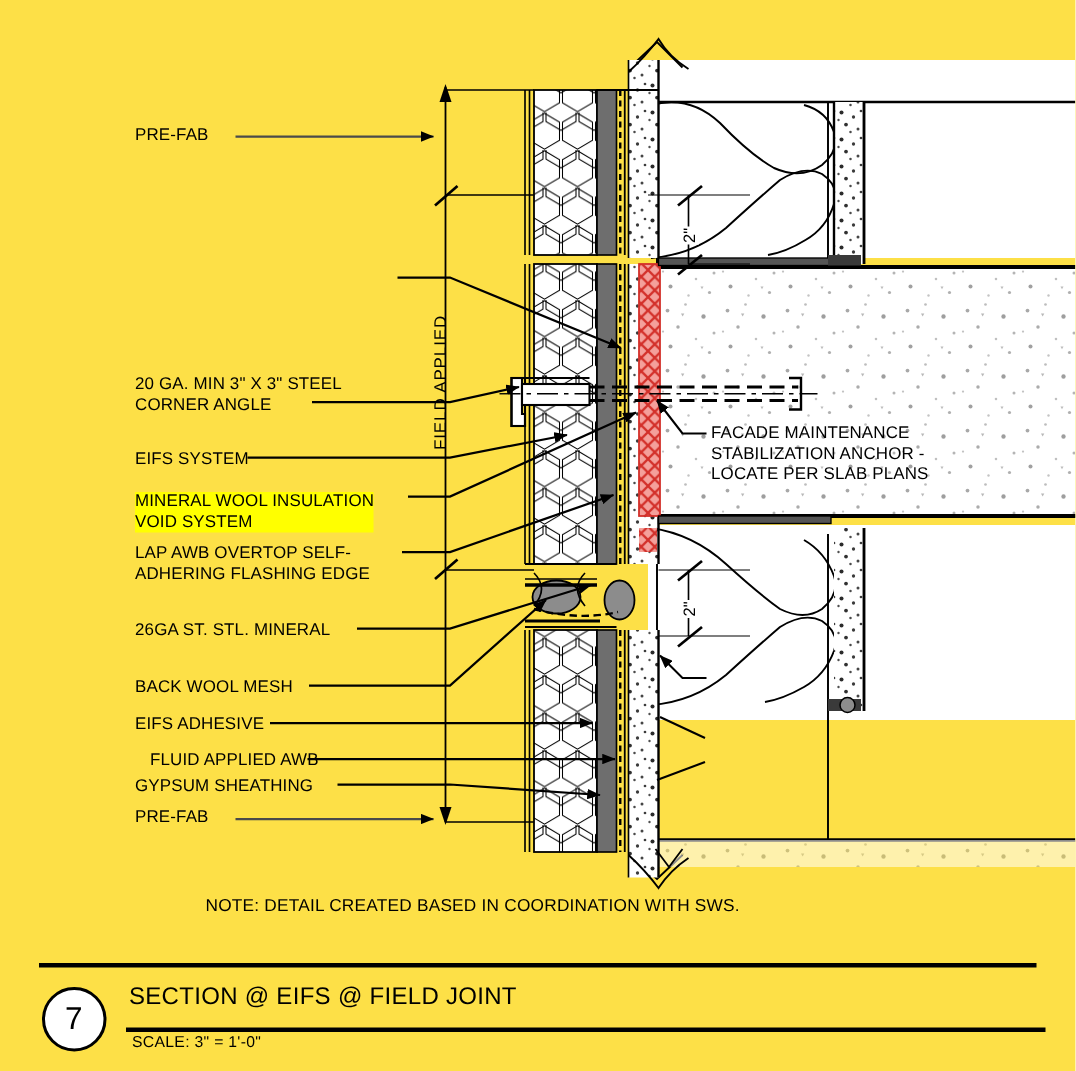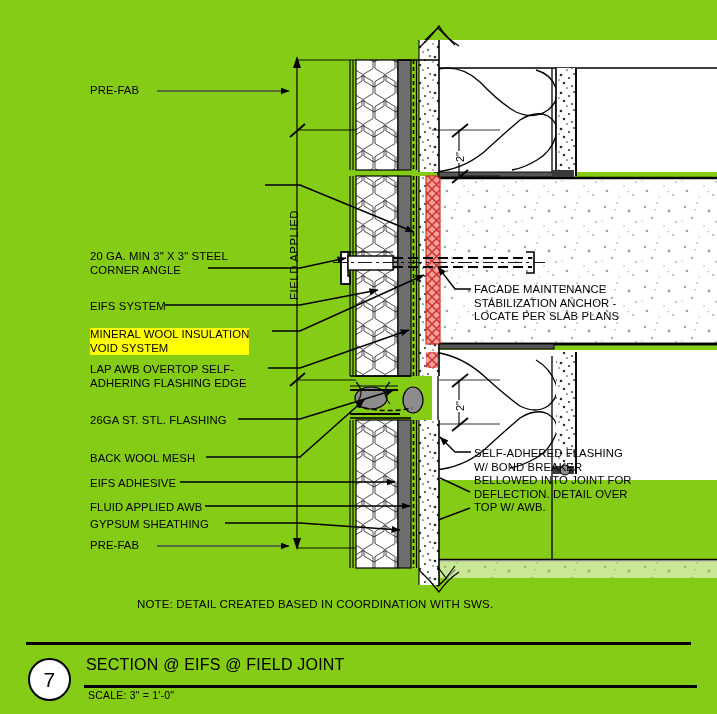--- a/index.html
+++ b/index.html
@@ -9,21 +9,21 @@
     background: #ffffff;
   }
   body {
     font-family: "Liberation Sans", sans-serif;
     color: #000000;
   }
   #sheet {
     position: relative;
     width: 717px;
     height: 714px;
-    background: #84cc16;
+    background: #fde047;
     overflow: hidden;
   }
   #drawing-svg {
     position: absolute;
     left: 0;
     top: 0;
     width: 717px;
     height: 714px;
   }
   .lbl {
@@ -400,41 +400,36 @@
 CORNER ANGLE</div>
 
   <div class="lbl" style="left:90px; top:300px;">EIFS SYSTEM</div>
 
   <div class="lbl lbl-hl" style="left:90px; top:328px;">MINERAL WOOL INSULATION
 VOID SYSTEM</div>
 
   <div class="lbl" style="left:90px; top:363px;">LAP AWB OVERTOP SELF-
 ADHERING FLASHING EDGE</div>
 
-  <div class="lbl" style="left:90px; top:414px;">26GA ST. STL. FLASHING</div>
+  <div class="lbl" style="left:90px; top:414px;">26GA ST. STL. MINERAL</div>
 
   <div class="lbl" style="left:90px; top:452px;">BACK WOOL MESH</div>
 
   <div class="lbl" style="left:90px; top:477px;">EIFS ADHESIVE</div>
 
-  <div class="lbl" style="left:90px; top:501px;text-align:center;">FLUID APPLIED AWB</div>
+  <div class="lbl" style="left:100px; top:501px;text-align:center;">FLUID APPLIED AWB</div>
 
   <div class="lbl" style="left:90px; top:518px;">GYPSUM SHEATHING</div>
 
   <div class="lbl" style="left:90px; top:539px;">PRE-FAB</div>
 
   <div class="lbl" style="left:474px; top:283px;">FACADE MAINTENANCE
 STABILIZATION ANCHOR -
 LOCATE PER SLAB PLANS</div>
 
-  <div class="lbl" style="left:474px; top:447px;">SELF-ADHERED FLASHING
-W/ BOND BREAKER
-BELLOWED INTO JOINT FOR
-DEFLECTION. DETAIL OVER
-TOP W/ AWB.</div>
 
   <div class="field-applied" style="left:288px; top:300px;">FIELD APPLIED</div>
 
   <div class="dim-2" style="left:454px; top:163px;">2"</div>
 
   <div class="dim-2" style="left:454px; top:412px;">2"</div>
 
   <div class="note" style="left:137px; top:598px;">NOTE: DETAIL CREATED BASED IN COORDINATION WITH SWS.</div>
 
   <div id="titleblock">

